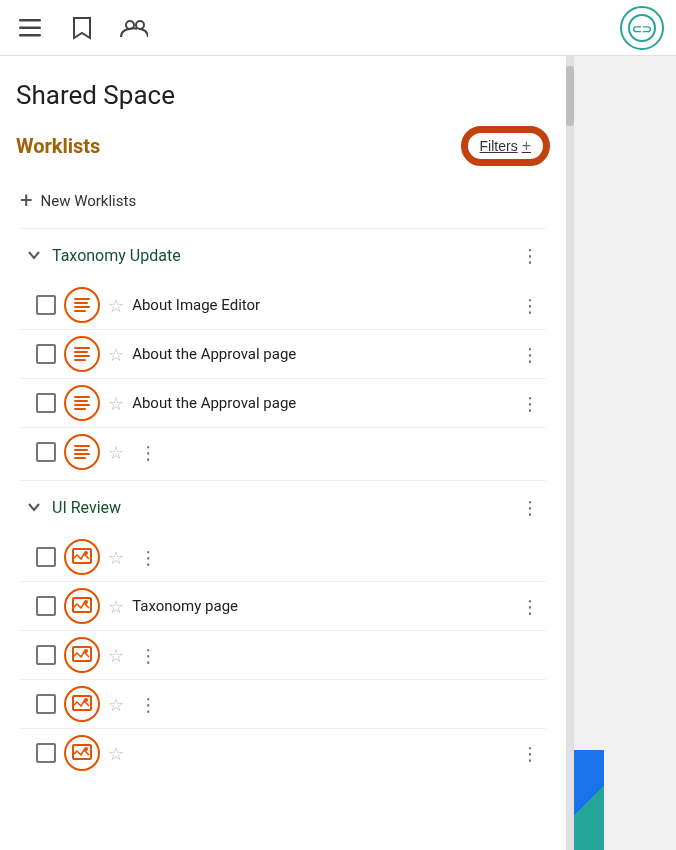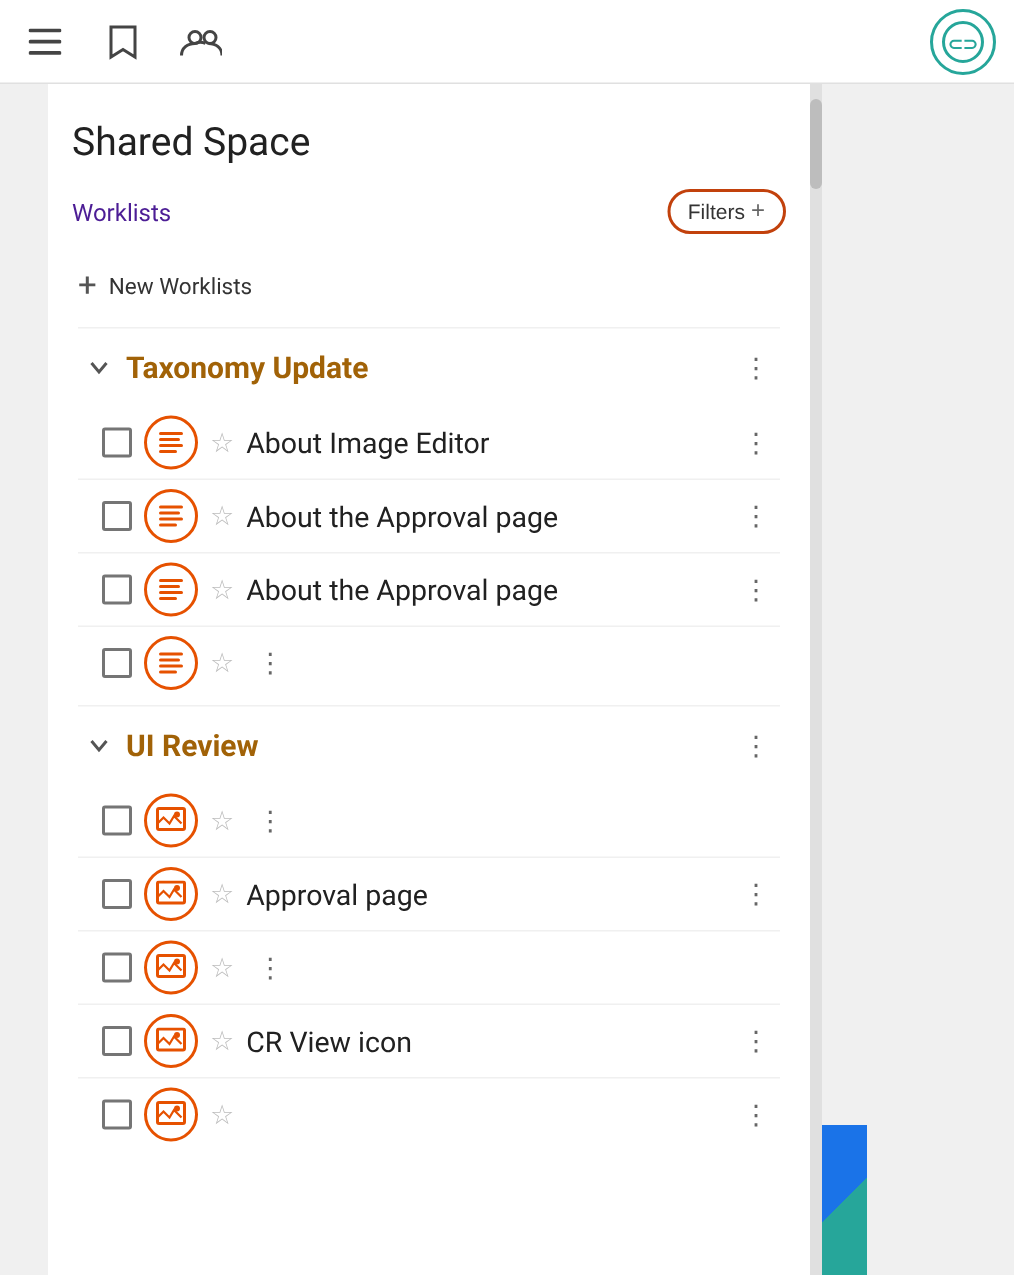--- a/index.html
+++ b/index.html
@@ -49,26 +49,25 @@
     }
 
     
     .main-container {
       display: flex;
       height: calc(850px - 56px);
     }
 
     
     .panel {
-      width: 508px;
+      width: 566px;
       background: #fff;
       overflow-y: auto;
       height: 100%;
       position: relative;
-      margin-left: 32px;
     }
 
     
     .scrollbar-track {
       width: 8px;
       background: #e0e0e0;
       position: relative;
       flex-shrink: 0;
     }
     .scrollbar-thumb {
@@ -109,36 +108,37 @@
     }
 
     .worklists-header {
       display: flex;
       align-items: center;
       justify-content: space-between;
       margin-bottom: 16px;
     }
 
     .worklists-label {
-      font-size: 16px;
-      font-weight: 400;
-      color: #4c1d95;
+      font-size: 20px;
+      font-weight: 700;
+      color: #a16207;
     }
 
     .filters-btn {
       display: flex;
       align-items: center;
       gap: 4px;
-      border: 2px solid #c2410c;
+      border: 7px solid #c2410c;
       border-radius: 20px;
       padding: 4px 12px;
       background: #fff;
       cursor: pointer;
       font-size: 14px;
       color: #333;
+      text-decoration: underline;
     }
     .filters-btn .plus-icon {
       font-size: 16px;
       color: #666;
     }
 
     .new-worklist-btn {
       display: flex;
       align-items: center;
       gap: 8px;
@@ -171,25 +171,24 @@
       height: 28px;
       display: flex;
       align-items: center;
       justify-content: center;
       font-size: 14px;
       color: #555;
       flex-shrink: 0;
     }
 
     .group-header .group-title {
-      font-size: 20px;
-      color: #a16207;
+      font-size: 16px;
+      color: #14532d;
       flex: 1;
       margin-left: 4px;
-      font-weight: bold;
     }
 
     .three-dots {
       width: 32px;
       height: 32px;
       display: flex;
       align-items: center;
       justify-content: center;
       cursor: pointer;
       color: #666;
@@ -234,21 +233,21 @@
     }
 
     .star-icon {
       color: #bdbdbd;
       font-size: 18px;
       cursor: pointer;
       flex-shrink: 0;
     }
 
     .item-label {
-      font-size: 19px;
+      font-size: 15px;
       color: #212121;
       flex: 1;
     }
 
     .divider {
       height: 1px;
       background: #f0f0f0;
       margin: 0 4px;
     }
 
@@ -432,21 +431,21 @@
         <div class="item-row">
           <div class="item-checkbox"></div>
           <div class="item-type-icon image-type">
             <svg width="20" height="18" viewBox="0 0 20 18" fill="none">
               <rect x="1" y="1" width="18" height="14" rx="1" stroke="#e65100" stroke-width="2"></rect>
               <path d="M1 11l4-4 4 4 3-5 5 5" stroke="#e65100" stroke-width="1.5" fill="none"></path>
               <circle cx="14" cy="5" r="2" fill="#e65100"></circle>
             </svg>
           </div>
           <span class="star-icon">☆</span>
-          <span class="item-label">Approval page</span>
+          <span class="item-label">Taxonomy page</span>
           <div class="three-dots">⋮</div>
         </div>
 
         <div class="divider"></div>
 
         <div class="item-row">
           <div class="item-checkbox"></div>
           <div class="item-type-icon image-type">
             <svg width="20" height="18" viewBox="0 0 20 18" fill="none">
               <rect x="1" y="1" width="18" height="14" rx="1" stroke="#e65100" stroke-width="2"></rect>
@@ -463,21 +462,20 @@
         <div class="item-row">
           <div class="item-checkbox"></div>
           <div class="item-type-icon image-type">
             <svg width="20" height="18" viewBox="0 0 20 18" fill="none">
               <rect x="1" y="1" width="18" height="14" rx="1" stroke="#e65100" stroke-width="2"></rect>
               <path d="M1 11l4-4 4 4 3-5 5 5" stroke="#e65100" stroke-width="1.5" fill="none"></path>
               <circle cx="14" cy="5" r="2" fill="#e65100"></circle>
             </svg>
           </div>
           <span class="star-icon">☆</span>
-          <span class="item-label">CR View icon</span>
           <div class="three-dots">⋮</div>
         </div>
 
         <div class="divider"></div>
 
         <div class="item-row">
           <div class="item-checkbox"></div>
           <div class="item-type-icon image-type">
             <svg width="20" height="18" viewBox="0 0 20 18" fill="none">
               <rect x="1" y="1" width="18" height="14" rx="1" stroke="#e65100" stroke-width="2"></rect>

